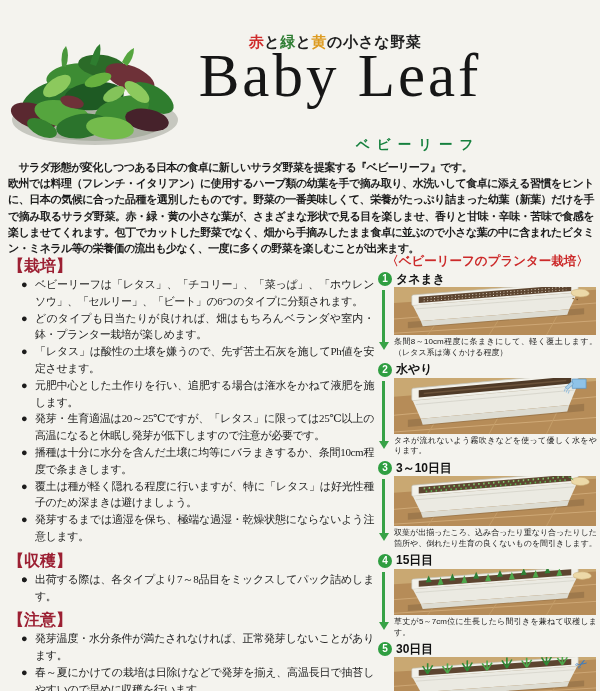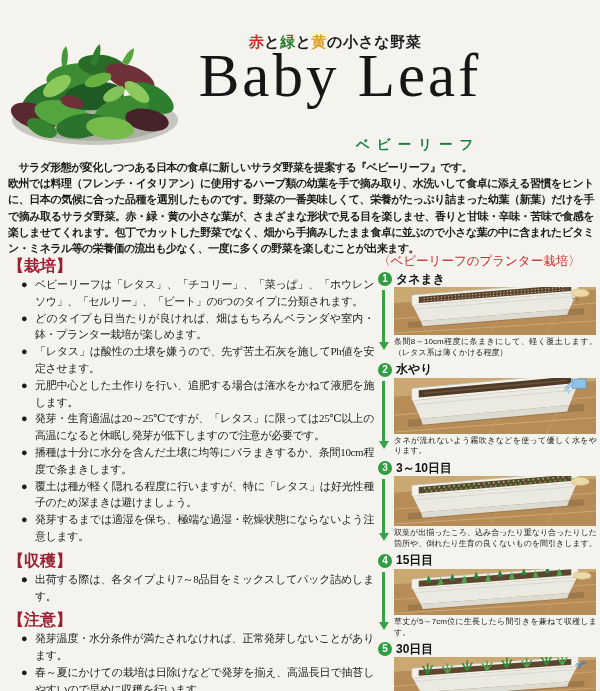--- a/index.html
+++ b/index.html
@@ -41,21 +41,21 @@
   .sec-h:first-child{margin-top:0;}
   .item{
     position:relative;padding-left:27px;font-size:11px;line-height:16.8px;
     letter-spacing:-0.4px;text-align:justify;color:#1c1c1c;
   }
   .blt{position:absolute;left:13px;top:0;letter-spacing:0;}
 
   
   .col-right{position:absolute;left:378px;top:230px;width:219px;}
   .pg-h{
-    font-size:12.5px;font-weight:normal;color:#cc2a2a;
+    font-size:12.5px;font-weight:bold;color:#cc2a2a;text-align:center;
     letter-spacing:0;margin:0 0 2px 0;line-height:15px;white-space:nowrap;
   }
   .step{position:relative;padding-left:16px;margin-bottom:3px;}
   .step-head{
     display:flex;align-items:center;gap:4px;margin-left:-16px;height:16px;
     font-family:"Liberation Sans","DejaVu Sans",sans-serif;
     font-weight:bold;font-size:12px;color:#111;
   }
   .badge{
     width:14px;height:14px;border-radius:50%;background:#2f9e41;color:#fff;

